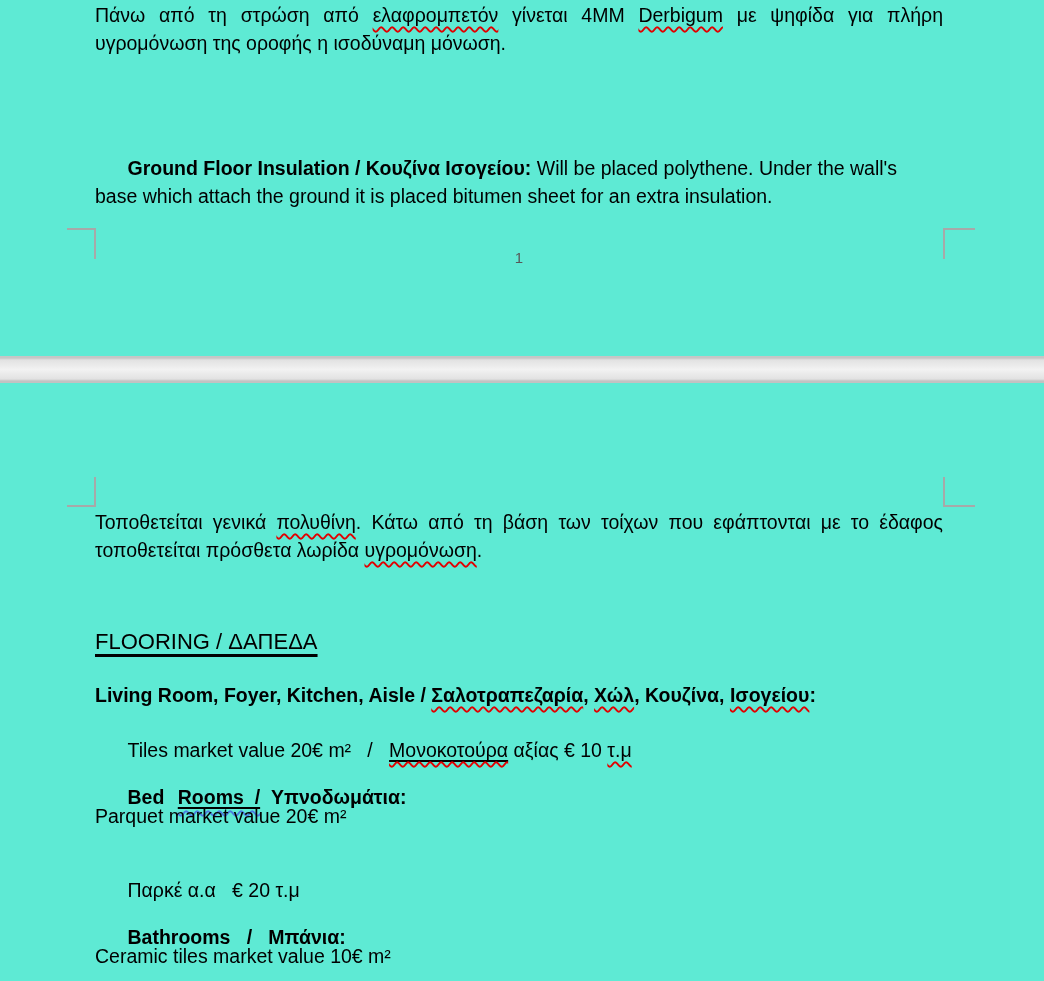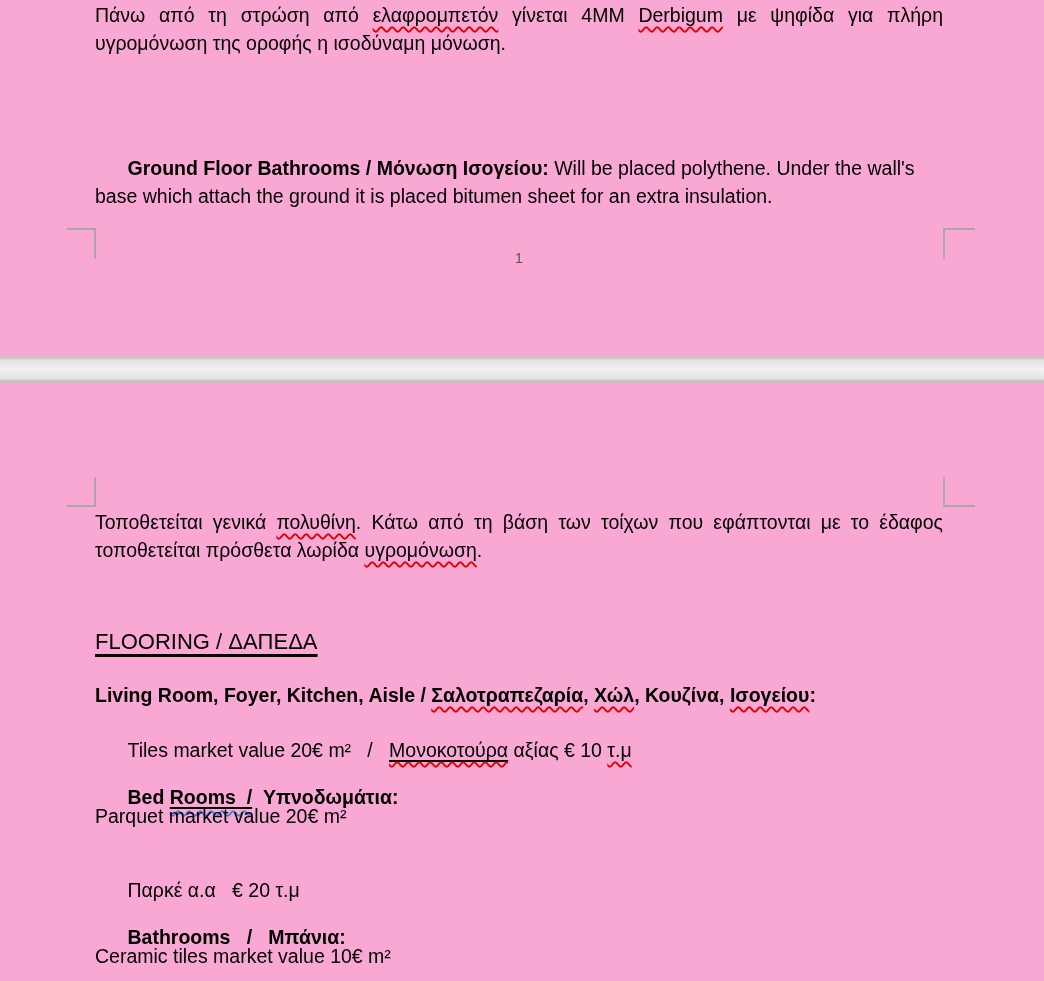--- a/index.html
+++ b/index.html
@@ -1,19 +1,19 @@
 <!DOCTYPE html>
 <html><head>
 <meta charset="utf-8">
 <style>
   html,body{margin:0;padding:0;background:#fff;}
   .canvas{
     position:relative;
     width:1044px;height:981px;
-    background:#f9a8d4;
+    background:#5eead4;
     font-family:"Liberation Sans",sans-serif;
     color:#000;
     overflow:hidden;
   }
   .par{
     position:absolute;left:95px;width:848px;margin:0;
     font-size:19.5px;line-height:28px;color:#000;
   }
   .justify{text-align:justify;}
   .pre, .pre span{white-space:pre-wrap;}
@@ -21,21 +21,21 @@
   
   .misspell{
     text-decoration:underline;text-decoration-style:wavy;
     text-decoration-color:#e10000;text-decoration-thickness:1.5px;
     text-underline-offset:4px;text-decoration-skip-ink:none;
   }
   
   .gram{
     text-decoration:underline;text-decoration-style:wavy;
     text-decoration-color:#4a7de0;text-decoration-thickness:1.5px;
-    text-underline-offset:6px;text-decoration-skip-ink:none;
+    text-underline-offset:6px;text-decoration-skip-ink:none;margin-left:8px;
   }
   
   .u{
     text-decoration:underline;text-decoration-color:#000;
     text-decoration-thickness:2px;text-underline-offset:3px;
     text-decoration-skip-ink:none;
   }
   .heading{
     position:absolute;left:95px;margin:0;
     font-size:22px;font-weight:normal;line-height:30px;
@@ -60,21 +60,21 @@
 
 <div class="canvas">
 
   <section>
 
     <p class="par justify" style="top:1px">
       <span>Πάνω από τη στρώση από </span><span class="misspell">ελαφρομπετόν</span><span> γίνεται 4MM </span><span class="misspell">Derbigum</span><span> με ψηφίδα για πλήρη υγρομόνωση της οροφής η ισοδύναμη μόνωση.</span>
     </p>
 
     <p class="par pre" style="top:126px">
-      <span class="b">Ground Floor Bathrooms / Μόνωση Ισογείου: </span><span>Will be placed polythene. Under the wall's base which attach the ground it is placed bitumen sheet for an extra insulation.</span>
+      <span class="b">Ground Floor Insulation / Κουζίνα Ισογείου: </span><span>Will be placed polythene. Under the wall's base which attach the ground it is placed bitumen sheet for an extra insulation.</span>
     </p>
 
     <div class="mark" style="left:67px;top:228px;width:29px;height:2px"></div>
     <div class="mark" style="left:94px;top:228px;width:2px;height:31px"></div>
     <div class="mark" style="left:943px;top:228px;width:32px;height:2px"></div>
     <div class="mark" style="left:943px;top:228px;width:2px;height:31px"></div>
 
     <div class="pagenum">1</div>
   </section>
 

